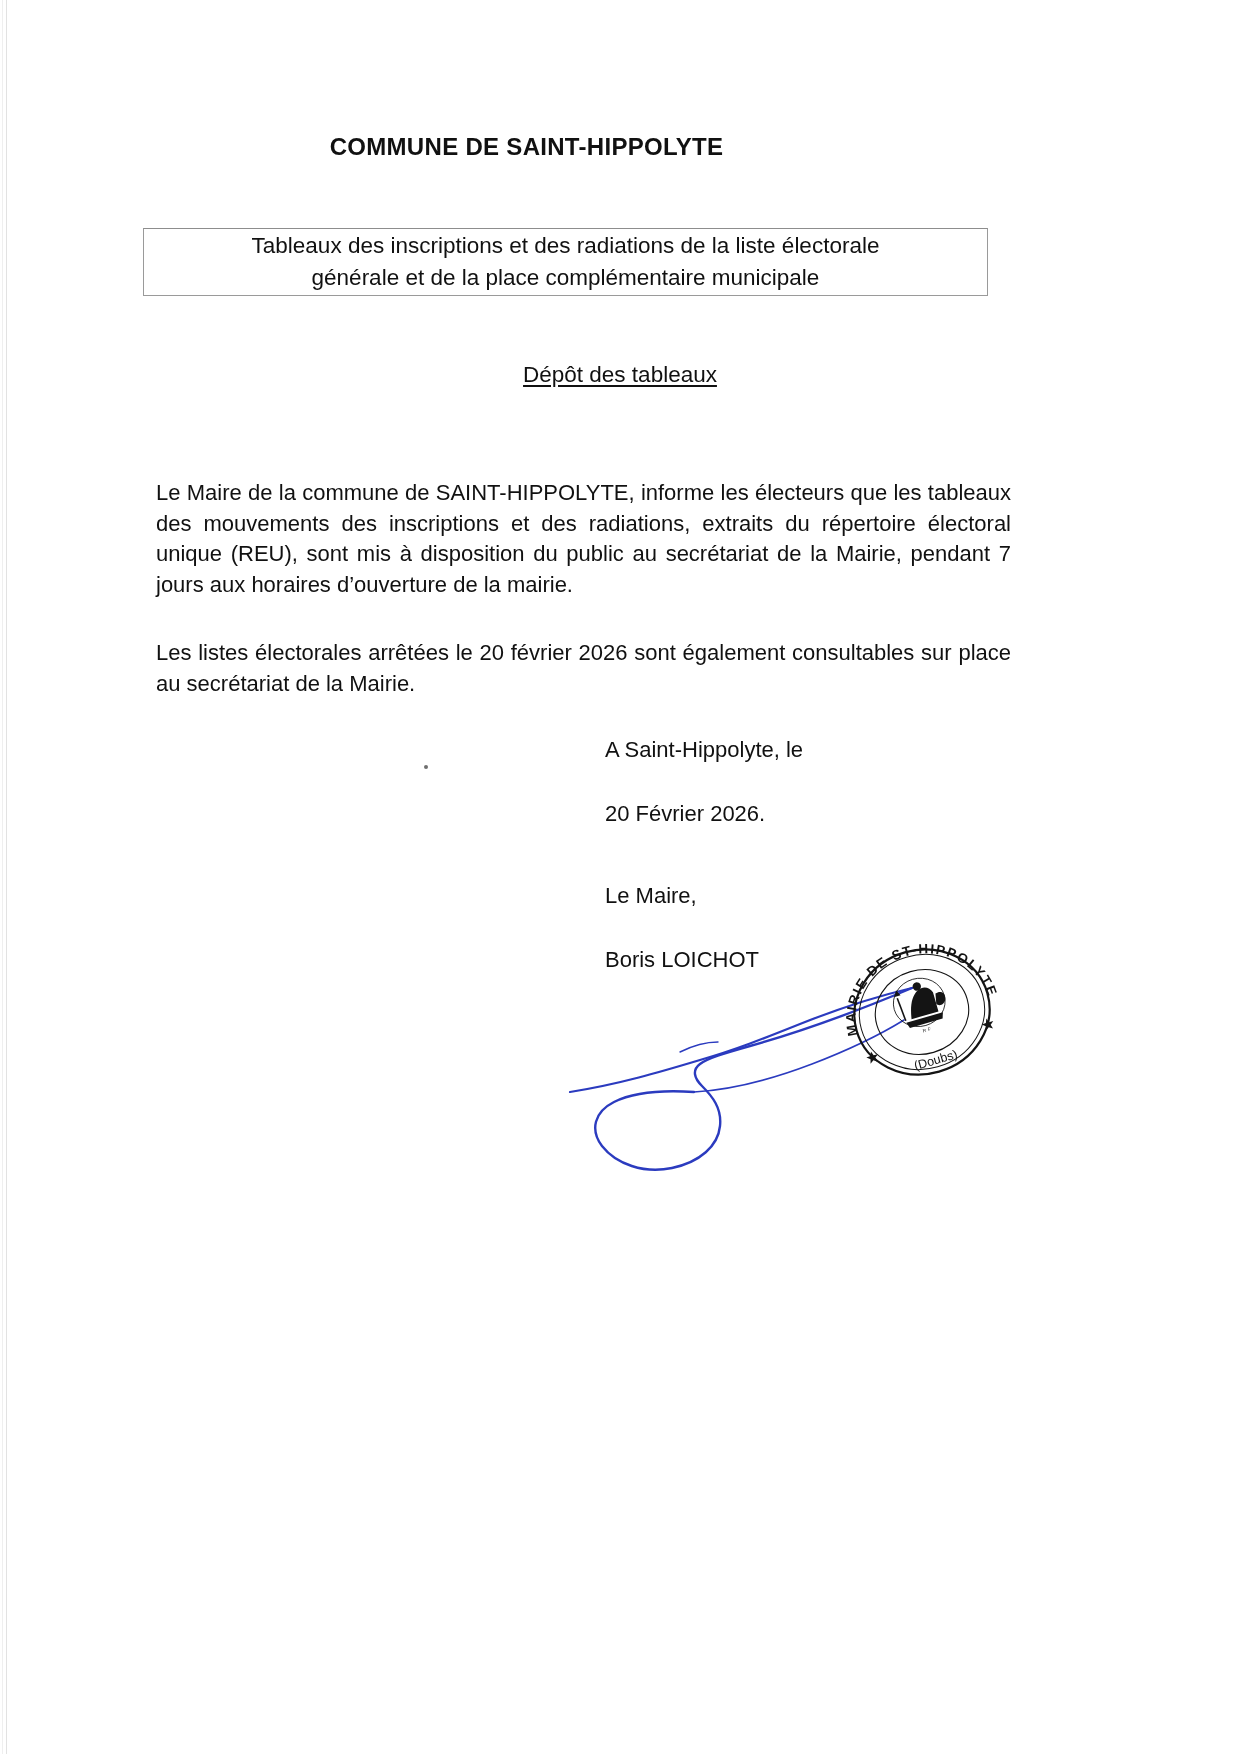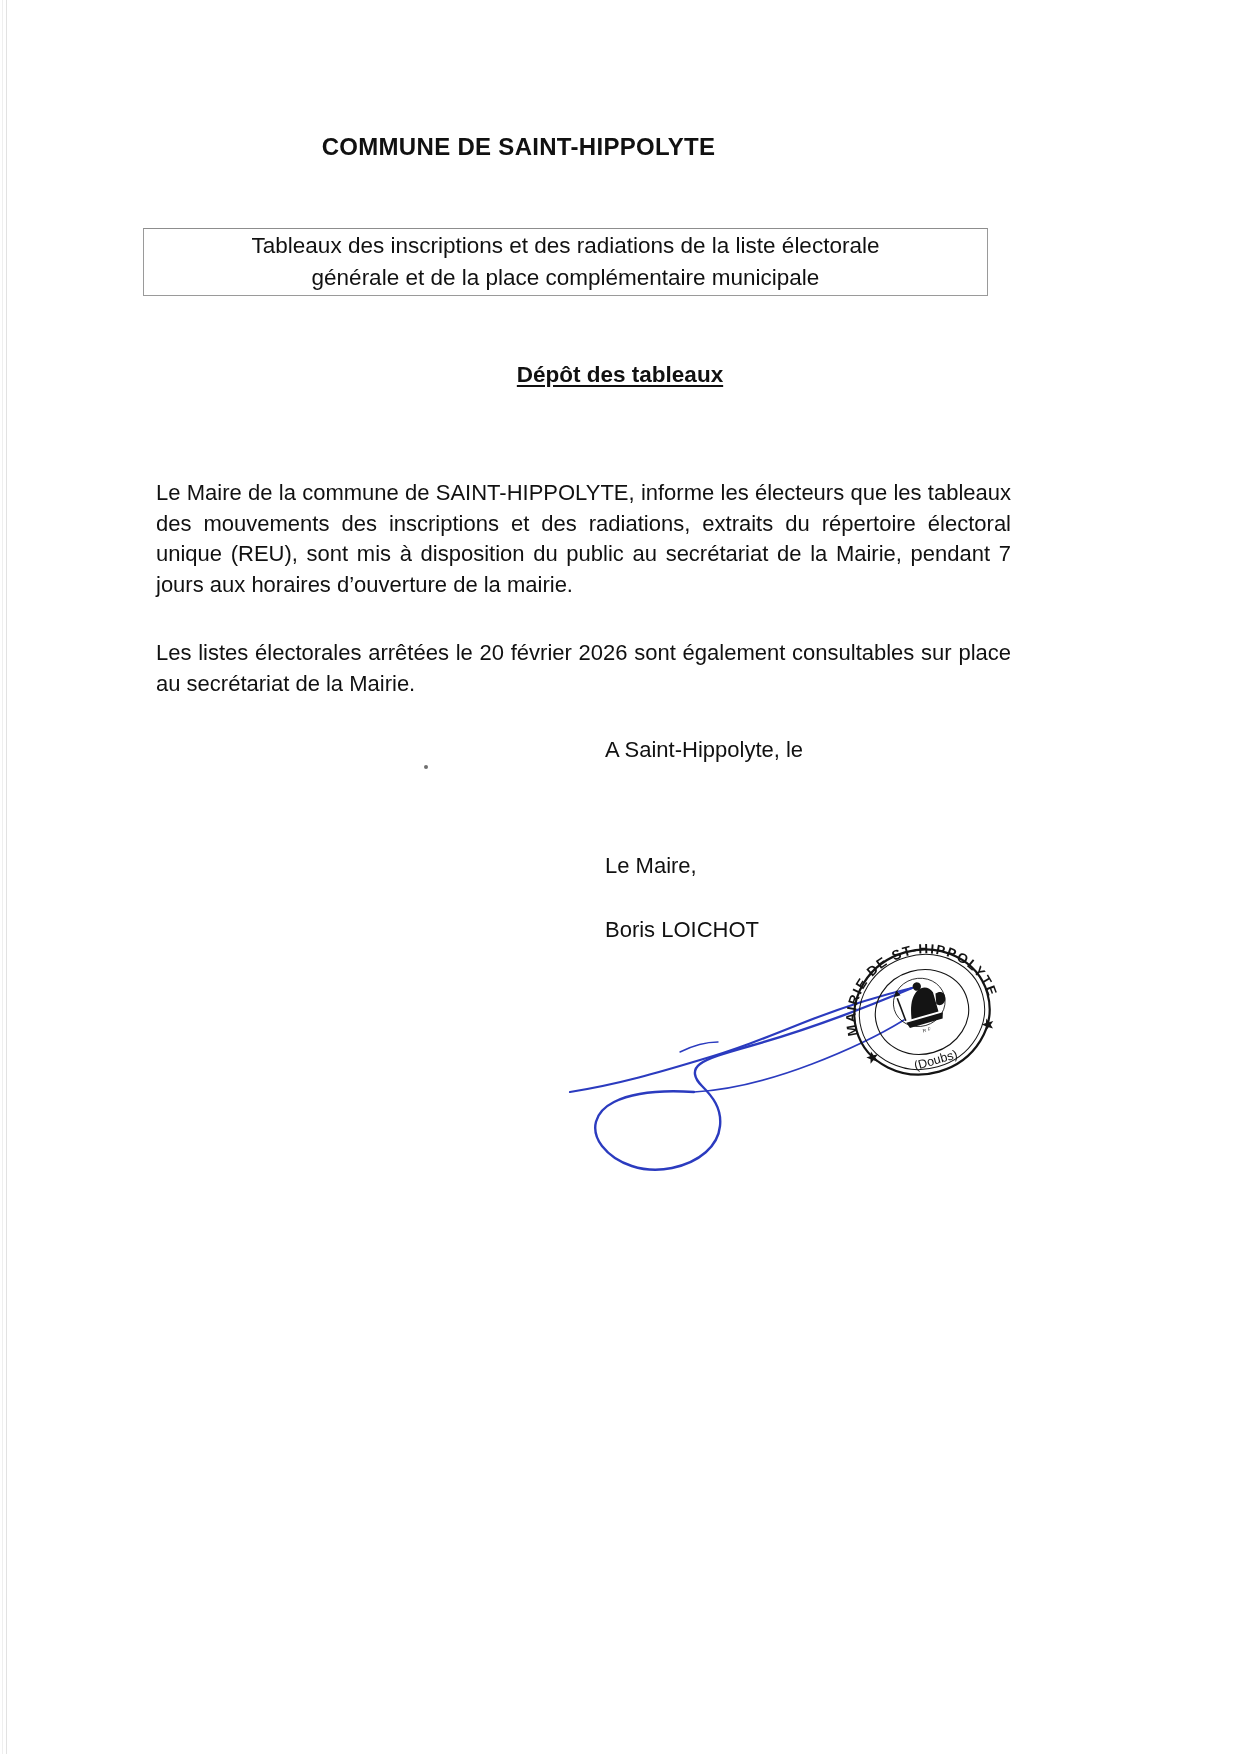--- a/index.html
+++ b/index.html
@@ -30,21 +30,21 @@
   .scan-edge-left2 {
     position: absolute;
     left: 2px; top: 0; bottom: 0;
     width: 1px;
     background: #efefef;
   }
 
   .doc-header {
     position: absolute;
     top: 133px;
-    left: 0;
+    left: 8px;
     width: 1037px;
     text-align: center;
     font-size: 24px;
     font-weight: bold;
     letter-spacing: 0.3px;
     color: #111;
   }
 
   .title-box {
     position: absolute;
@@ -72,21 +72,20 @@
     top: 362px;
     left: 0;
     width: 1240px;
     text-align: center;
     font-size: 22.5px;
     color: #111;
   }
   .section-heading span {
     text-decoration: underline;
     text-underline-offset: 3px;
-    font-weight: bold;
   }
 
   .body-block {
     position: absolute;
     left: 156px;
     top: 478px;
     width: 855px;
   }
   .para {
     font-size: 22px;
@@ -163,20 +162,21 @@
   <div class="body-block">
     <p class="para">Le Maire de la commune de SAINT-HIPPOLYTE, informe les électeurs que les tableaux des mouvements des inscriptions et des radiations, extraits du répertoire électoral unique (REU), sont mis à disposition du public au secrétariat de la Mairie, pendant 7 jours aux horaires d’ouverture de la mairie.</p>
     <p class="para">Les listes électorales arrêtées le 20 février 2026 sont également consultables sur place au secrétariat de la Mairie.</p>
   </div>
 
   <div class="stray-dot"></div>
 
   <div class="sign-block">
     <span class="sign-line">A Saint-Hippolyte, le</span>
     <div class="sign-gap-1"></div>
+    <span class="sign-line">20 Février 2026.</span>
     <div class="sign-gap-2"></div>
     <span class="sign-line">Le Maire,</span>
     <div class="sign-gap-1"></div>
     <span class="sign-line">Boris LOICHOT</span>
   </div>
 
   <svg class="signature-ink" viewBox="0 0 400 220">
     <g fill="none" stroke="#2b3bbf" stroke-linecap="round" stroke-linejoin="round">
       <path d="M10 112 C 60 104, 100 92, 140 80 C 175 70, 205 58, 240 44 C 275 30, 310 18, 352 8" stroke-width="2.2"></path>
       <path d="M352 8 C 300 30, 240 52, 190 66 C 165 73, 148 78, 140 84 C 132 90, 134 98, 142 106

